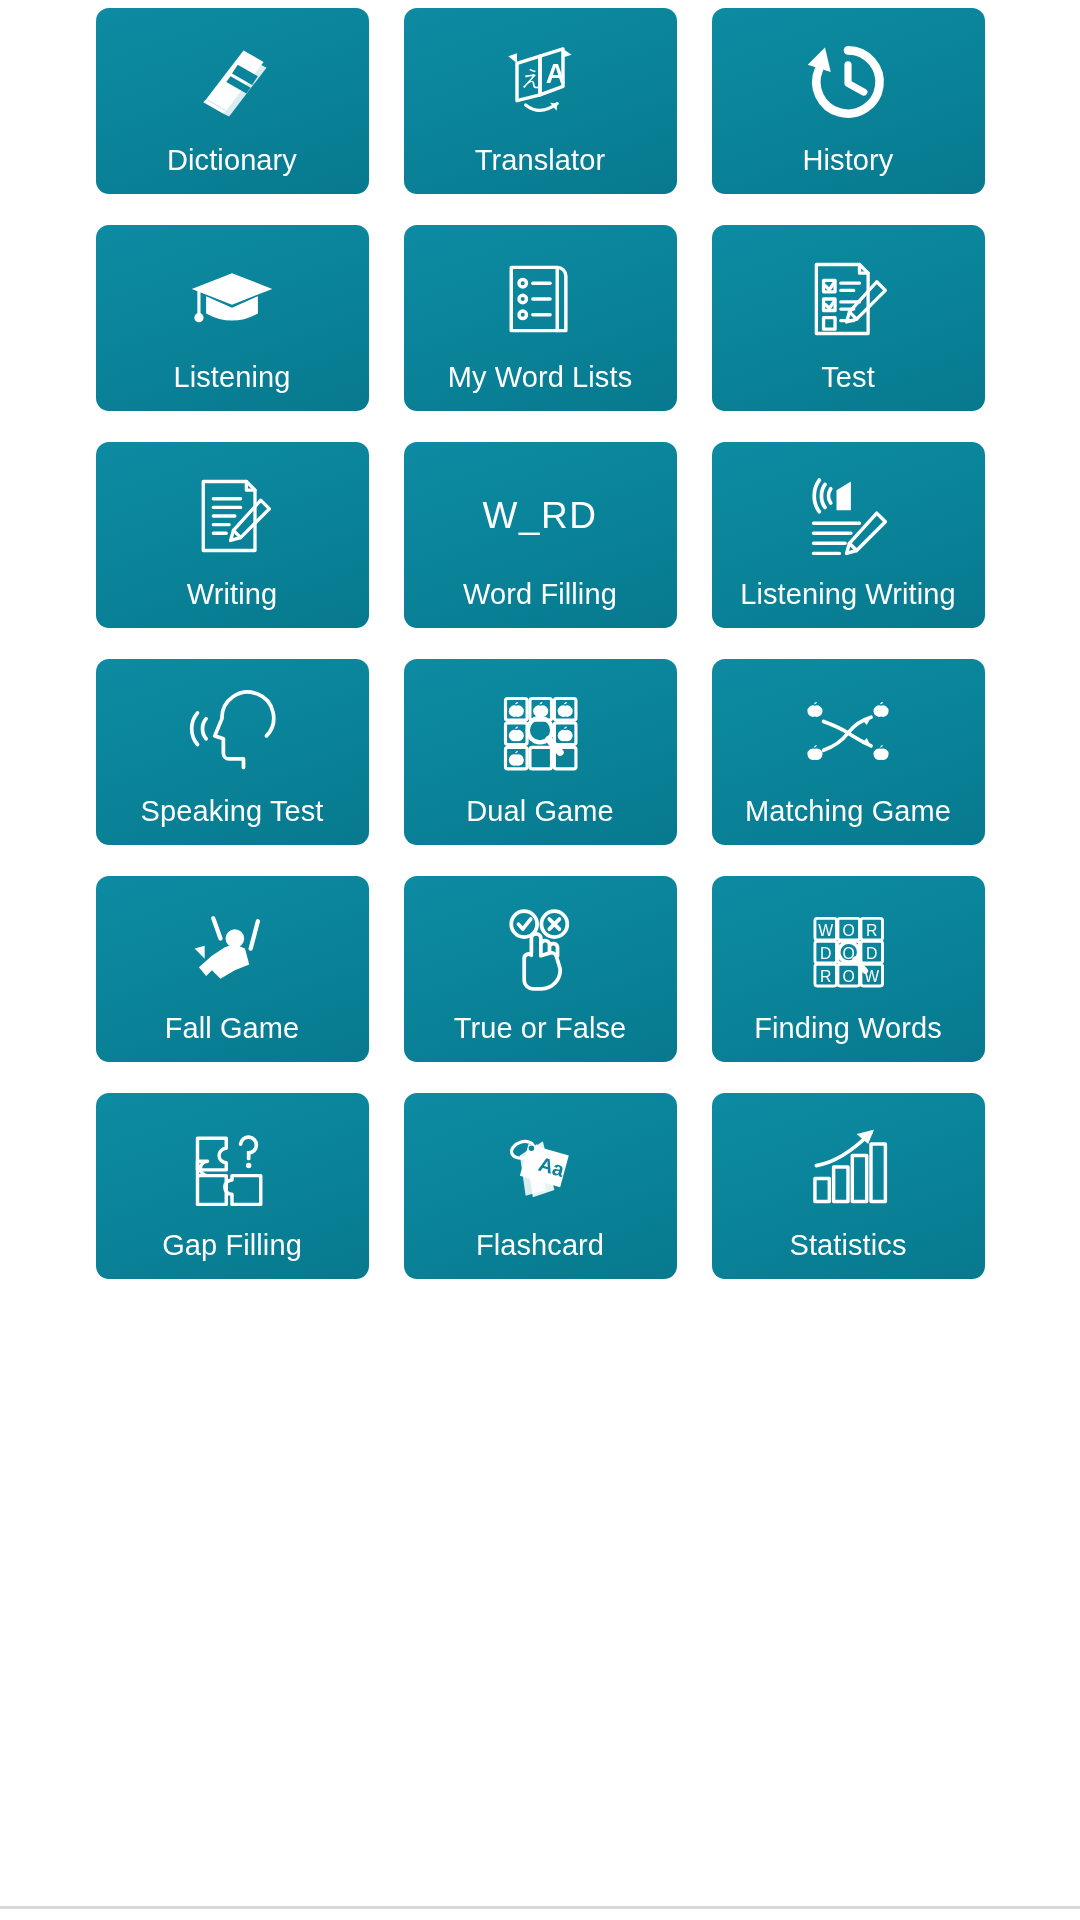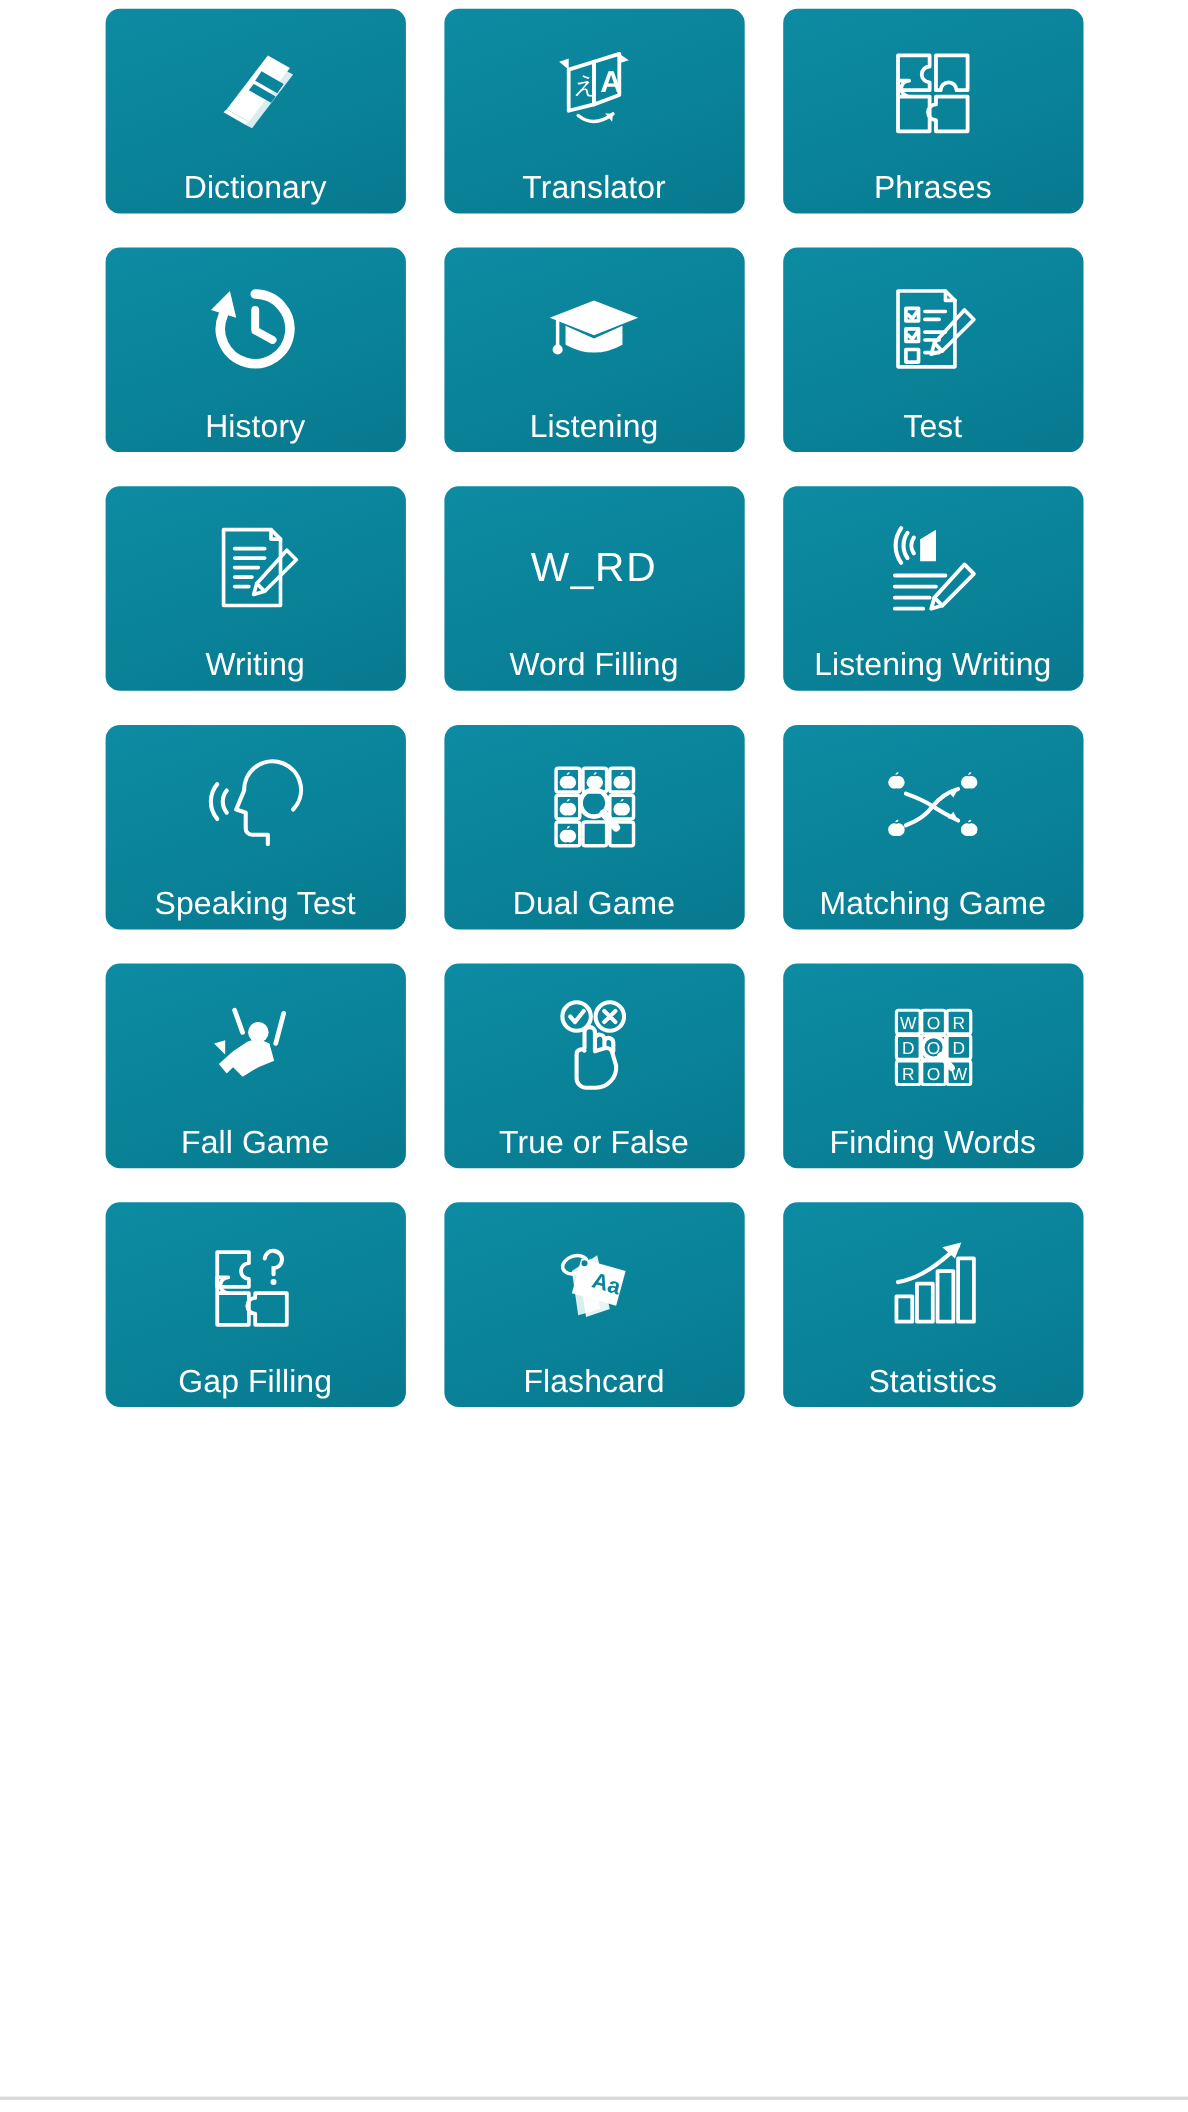--- a/index.html
+++ b/index.html
@@ -40,21 +40,21 @@
   }
   .icon-wrap {
     height:96px;
     width:100%;
     display:flex;
     align-items:center;
     justify-content:center;
   }
   .icon-wrap svg { display:block; }
   .tile-label {
-    margin-top:24px;
+    margin-top:13px;
     color:#ffffff;
     font-size:29px;
     line-height:34px;
     font-weight:400;
     text-align:center;
     letter-spacing:0.1px;
     white-space:nowrap;
   }
   
   .word-fill-text {
@@ -109,33 +109,20 @@
             <text x="36" y="33" font-size="19" font-weight="bold">A</text>
           </g>
           <path d="M22 48 Q32 56 44 47" fill="none" stroke="#fff" stroke-width="2.2" stroke-linecap="round"></path>
           <path d="M44 47 L39 46.5 L43.5 52 Z" fill="#fff"></path>
         </svg>
       </div>
       <div class="tile-label">Translator</div>
     </div>
 
 
-    <div class="tile">
-      <div class="icon-wrap">
-        <svg width="92" height="92" viewBox="0 0 64 64">
-          <g fill="none" stroke="#fff" stroke-width="2.4" stroke-linejoin="round" stroke-linecap="round">
-            <path d="M10 10 L30 10 L30 17 a5 5 0 1 0 0 10 L30 32 L10 32 Z"></path>
-            <path d="M34 10 L54 10 L54 32 L47 32 a5 5 0 1 0 -10 0 L34 32 Z"></path>
-            <path d="M10 36 L17 36 a5 5 0 1 1 0 -10 L10 26 Z M10 36 L30 36 L30 58 L10 58 Z"></path>
-            <path d="M34 36 L54 36 L54 58 L34 58 L34 51 a5 5 0 1 1 0 -10 Z"></path>
-          </g>
-        </svg>
-      </div>
-      <div class="tile-label">Phrases</div>
-    </div>
 
     <div class="tile">
       <div class="icon-wrap">
         <svg width="92" height="92" viewBox="0 0 64 64">
           <path d="M32 10 a22 22 0 1 1 -20.2 13.2" fill="none" stroke="#fff" stroke-width="6" stroke-linecap="round"></path>
           <path d="M16 8 L20 25 L4 20 Z" fill="#fff"></path>
           <path d="M32 20 L32 33 L43 39" fill="none" stroke="#fff" stroke-width="5" stroke-linecap="round" stroke-linejoin="round"></path>
         </svg>
       </div>
       <div class="tile-label">History</div>
@@ -146,20 +133,37 @@
         <svg width="92" height="92" viewBox="0 0 64 64">
           <path d="M32 14 L60 25 L32 36 L4 25 Z" fill="#fff"></path>
           <path d="M14 30 L14 42 Q32 52 50 42 L50 30 L32 38 Z" fill="#fff"></path>
           <path d="M9 27 L9 42" stroke="#fff" stroke-width="2.2" fill="none" stroke-linecap="round"></path>
           <circle cx="9" cy="45" r="3.2" fill="#fff"></circle>
         </svg>
       </div>
       <div class="tile-label">Listening</div>
     </div>
 
+    <div class="tile">
+      <div class="icon-wrap">
+        <svg width="92" height="92" viewBox="0 0 64 64">
+          <g fill="none" stroke="#fff" stroke-width="2.4" stroke-linejoin="round" stroke-linecap="round">
+            <path d="M12 10 L44 10 a6 6 0 0 1 6 6 L50 54 L12 54 Z"></path>
+            <path d="M44 10 L44 54"></path>
+            <circle cx="20" cy="21" r="2.6"></circle>
+            <circle cx="20" cy="32" r="2.6"></circle>
+            <circle cx="20" cy="43" r="2.6"></circle>
+            <path d="M27 21 L39 21"></path>
+            <path d="M27 32 L39 32"></path>
+            <path d="M27 43 L39 43"></path>
+          </g>
+        </svg>
+      </div>
+      <div class="tile-label">My Word Lists</div>
+    </div>
 
     <div class="tile">
       <div class="icon-wrap">
         <svg width="92" height="92" viewBox="0 0 64 64">
           <g fill="none" stroke="#fff" stroke-width="2.3" stroke-linejoin="round" stroke-linecap="round">
             <path d="M10 8 L40 8 L46 14 L46 56 L10 56 Z"></path>
             <path d="M40 8 L40 14 L46 14"></path>
             <rect x="15" y="19" width="8" height="8"></rect>
             <path d="M16.5 23 L19 25.5 L22.5 20.5"></path>
             <rect x="15" y="32" width="8" height="8"></rect>

